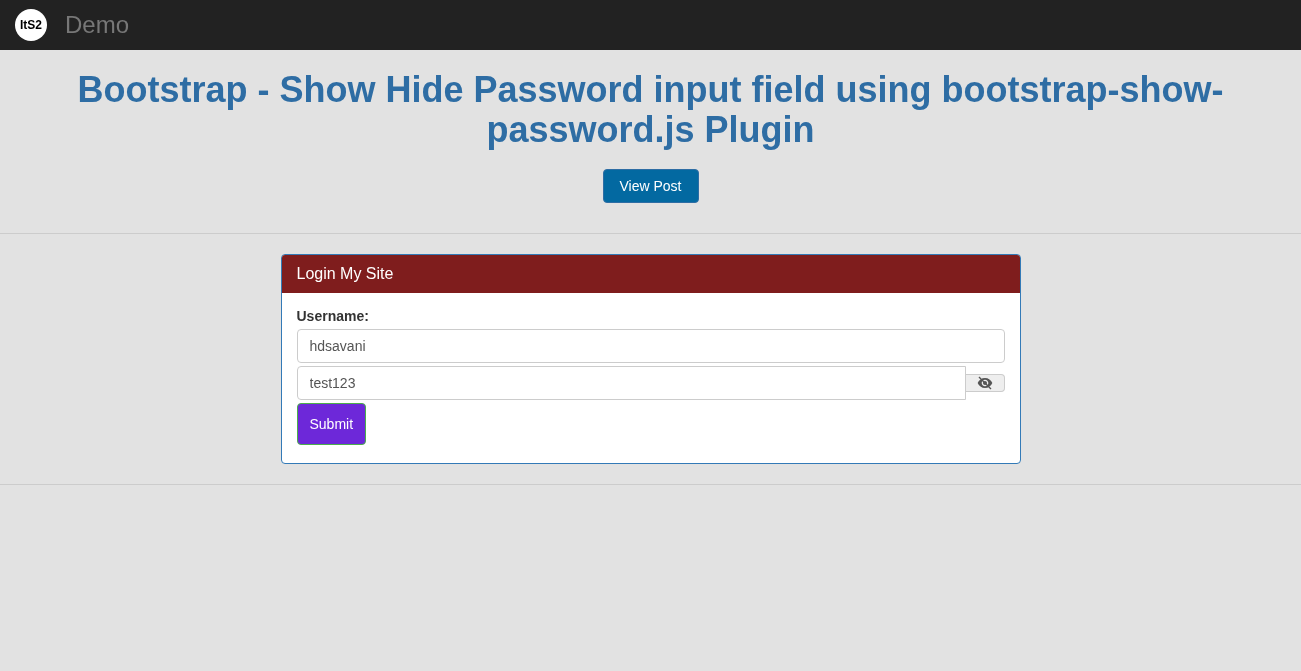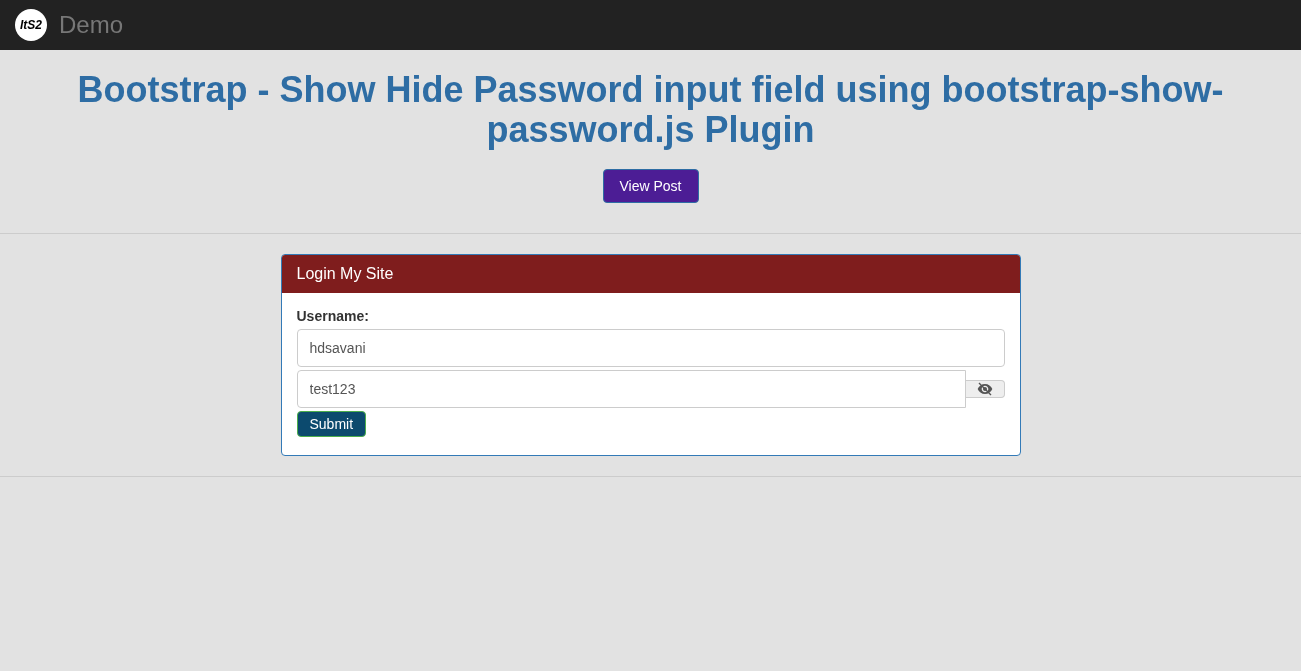--- a/index.html
+++ b/index.html
@@ -1,43 +1,43 @@
 <!DOCTYPE html>
 <html><head>
 <meta charset="utf-8">
 <style>
 * { box-sizing: border-box; margin: 0; padding: 0; }
 body { font-family: "Helvetica Neue", Helvetica, Arial, sans-serif; font-size: 14px; color: #333; background: #e2e2e2; }
 
 .navbar { background: #222; min-height: 50px; padding: 0 15px; display: flex; align-items: center; }
 .navbar-brand { display: flex; align-items: center; color: #fff; text-decoration: none; font-size: 24px; font-weight: bold; }
-.navbar-logo { width: 32px; height: 32px; background: #fff; border-radius: 50%; display: flex; align-items: center; justify-content: center; margin-right: 12px; font-size: 12px; font-weight: bold; color: #000; font-style: italic; }
-.navbar-text-demo { color: #777; font-weight: normal; }
+.navbar-logo { width: 32px; height: 32px; background: #fff; border-radius: 50%; display: flex; align-items: center; justify-content: center; margin-right: 12px; font-size: 12px; font-weight: bold; color: #000; }
+.navbar-text-demo { color: #777; font-weight: normal; margin-left: 6px; }
 
 .page-header { text-align: center; padding: 20px 29px 10px; }
 .page-title { color: #2e6da4; font-size: 36px; font-weight: bold; line-height: 1.1; margin-bottom: 20px; }
-.btn-primary { display: inline-block; background: #4c1d95; border: 1px solid #2e6da4; color: #fff; padding: 8px 16px; font-size: 14px; border-radius: 4px; cursor: pointer; text-decoration: none; }
+.btn-primary { display: inline-block; background: #0369a1; border: 1px solid #2e6da4; color: #fff; padding: 8px 16px; font-size: 14px; border-radius: 4px; cursor: pointer; text-decoration: none; }
 
 .hr { border: 0; border-top: 1px solid #ccc; margin: 20px 0; }
 
 .container { max-width: 770px; margin: 0 auto; padding: 0 15px; }
 
 .panel { border: 1px solid #337ab7; border-radius: 4px; background: #fff; overflow: hidden; }
 .panel-heading { background: #7f1d1d; color: #fff; padding: 10px 15px; font-size: 16px; }
 .panel-body { padding: 15px; }
 
 .form-group { margin-bottom: 3px; }
 .form-group label { display: block; font-weight: bold; margin-bottom: 5px; color: #333; }
-.form-control { width: 100%; height: 26px; padding: 18px 12px; font-size: 14px; color: #555; background: #fff; border: 1px solid #ccc; border-radius: 4px; }
+.form-control { width: 100%; height: 34px; padding: 6px 12px; font-size: 14px; color: #555; background: #fff; border: 1px solid #ccc; border-radius: 4px; }
 
 .input-group { display: flex; width: 100%; align-items: center; }
 .input-group .form-control { border-top-right-radius: 0; border-bottom-right-radius: 0; flex: 1; }
 .input-group-addon { display: flex; align-items: center; justify-content: center; width: 39px; background: #eee; border: 1px solid #ccc; border-left: 0; border-top-right-radius: 4px; border-bottom-right-radius: 4px; cursor: pointer; }
 
-.btn-success { background: #0c4a6e; border: 1px solid #4cae4c; color: #fff; padding: 4px 12px; font-size: 14px; border-radius: 4px; cursor: pointer; }
+.btn-success { background: #6d28d9; border: 1px solid #4cae4c; color: #fff; padding: 12px 12px; font-size: 14px; border-radius: 4px; cursor: pointer; }
 
 .eye-icon svg { width: 16px; height: 16px; fill: #555; }
 </style>
 </head>
 <body>
 
 <div class="navbar">
   <a class="navbar-brand">
     <span class="navbar-logo">ItS2</span>
     <span class="navbar-text-demo">Demo</span>

